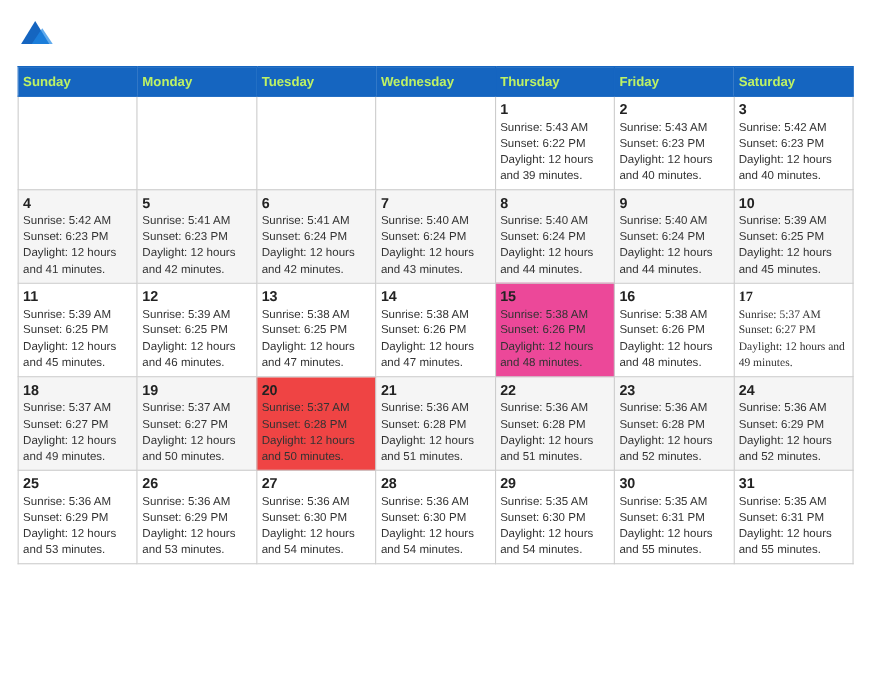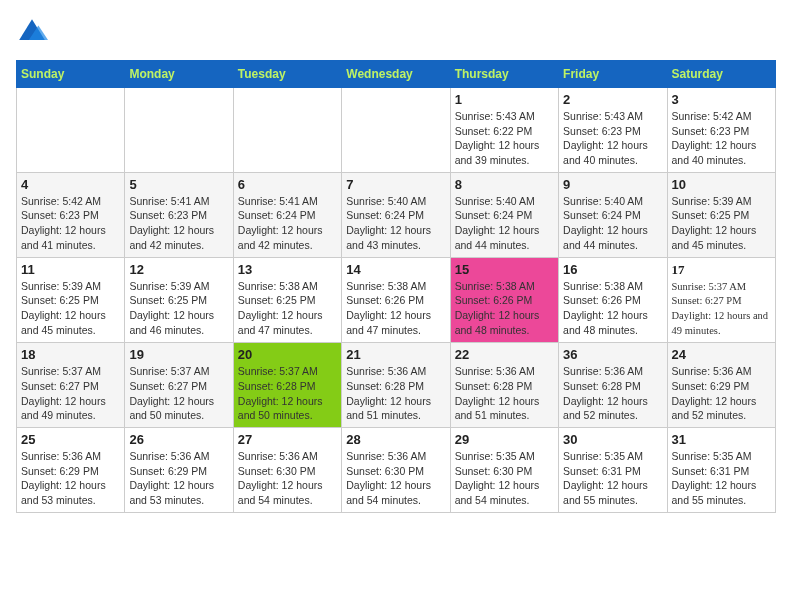--- a/index.html
+++ b/index.html
@@ -239,40 +239,40 @@
           <div class="day-info">Sunrise: 5:37 AM
 Sunset: 6:27 PM
 Daylight: 12 hours and 49 minutes.</div>
         </td>
         <td style="background: rgb(245, 245, 245);">
           <span class="day-number">19</span>
           <div class="day-info">Sunrise: 5:37 AM
 Sunset: 6:27 PM
 Daylight: 12 hours and 50 minutes.</div>
         </td>
-        <td style="background: #84cc16; margin-left: 25px;">
+        <td style="background: #ef4444; margin-left: 25px;">
           <span class="day-number">20</span>
           <div class="day-info">Sunrise: 5:37 AM
 Sunset: 6:28 PM
 Daylight: 12 hours and 50 minutes.</div>
         </td>
         <td style="background: rgb(245, 245, 245);">
           <span class="day-number">21</span>
           <div class="day-info">Sunrise: 5:36 AM
 Sunset: 6:28 PM
 Daylight: 12 hours and 51 minutes.</div>
         </td>
         <td style="background: rgb(245, 245, 245);">
           <span class="day-number">22</span>
           <div class="day-info">Sunrise: 5:36 AM
 Sunset: 6:28 PM
 Daylight: 12 hours and 51 minutes.</div>
         </td>
         <td style="background: rgb(245, 245, 245);">
-          <span class="day-number">36</span>
+          <span class="day-number">23</span>
           <div class="day-info">Sunrise: 5:36 AM
 Sunset: 6:28 PM
 Daylight: 12 hours and 52 minutes.</div>
         </td>
         <td style="background: rgb(245, 245, 245);">
           <span class="day-number">24</span>
           <div class="day-info">Sunrise: 5:36 AM
 Sunset: 6:29 PM
 Daylight: 12 hours and 52 minutes.</div>
         </td>

